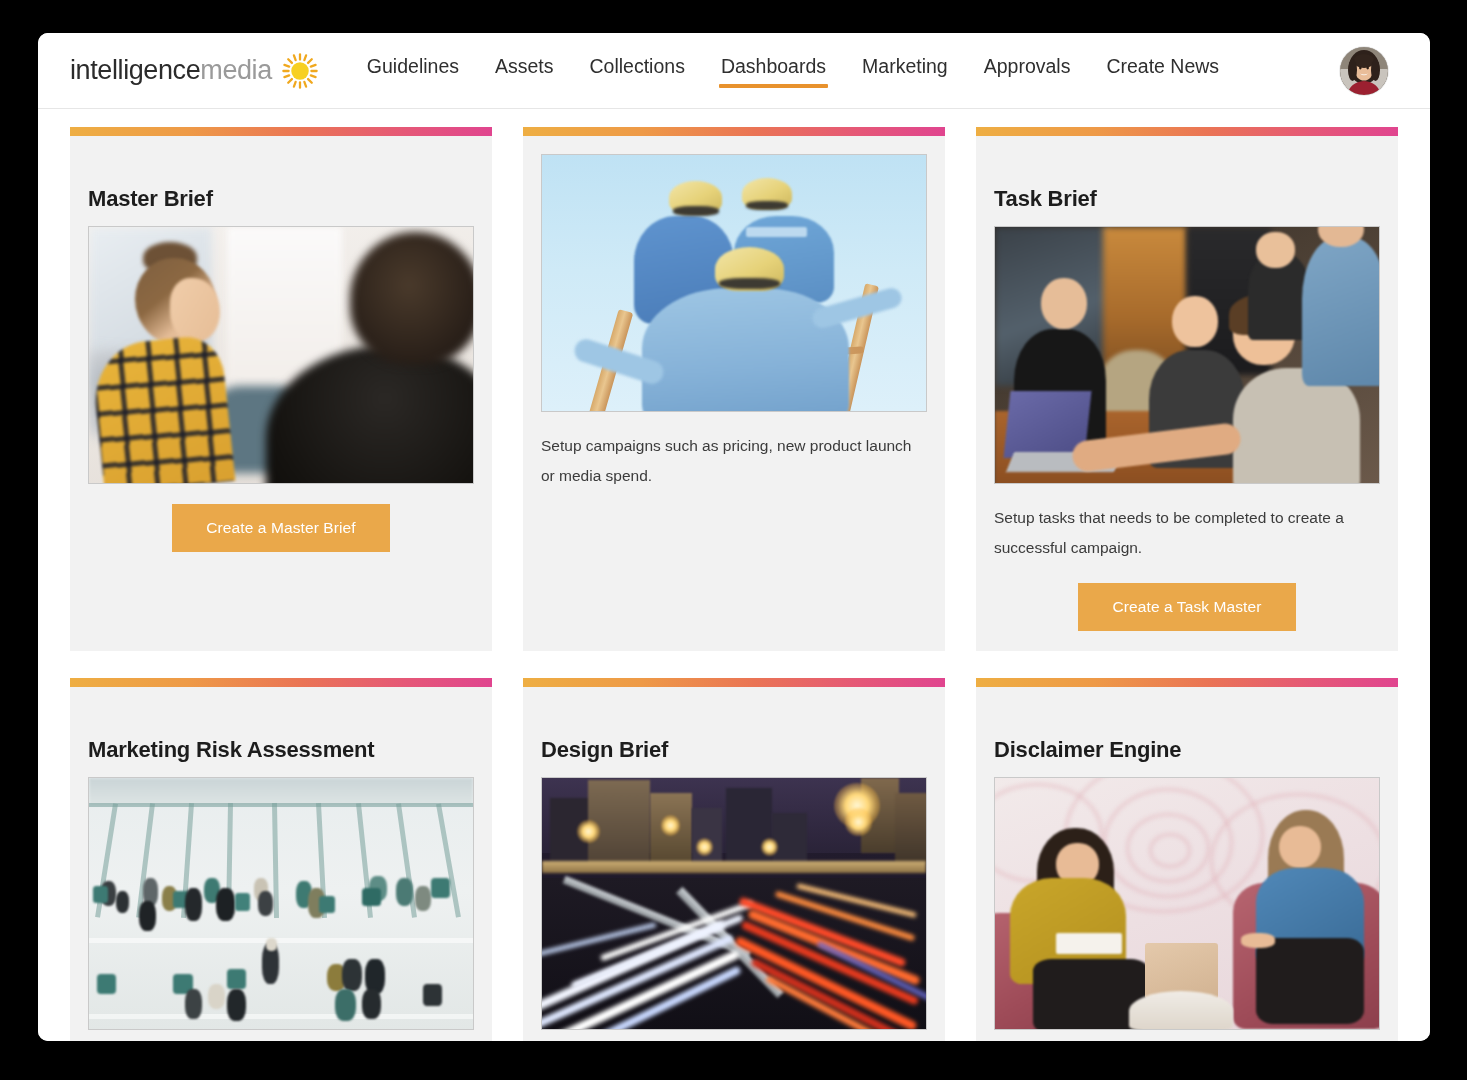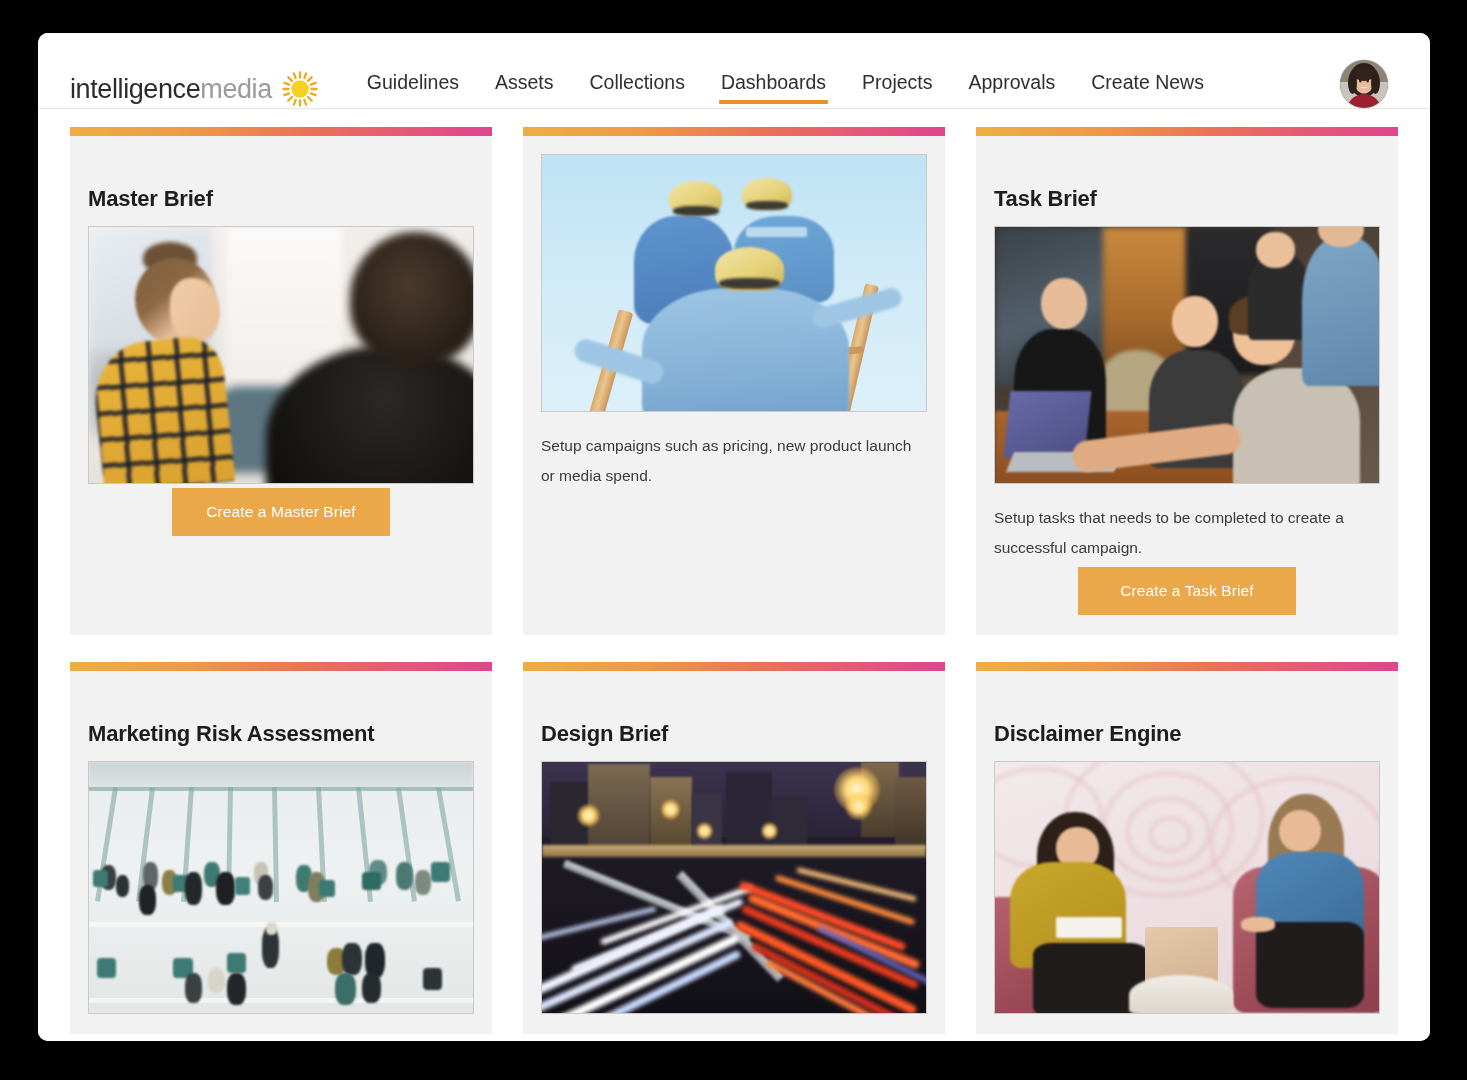--- a/index.html
+++ b/index.html
@@ -24,21 +24,21 @@
     overflow: hidden;
   }
 
   
   #topnav {
     position: relative;
     height: 76px;
     background: #ffffff;
     border-bottom: 1px solid #e6e6e6;
     display: flex;
-    align-items: flex-end;
+    align-items: center;
     padding-left: 32px;
     padding-right: 42px;
   }
 
   #brand-logo {
     display: flex;
     align-items: center;
     margin-right: 46px;
     white-space: nowrap;
   }
@@ -148,21 +148,21 @@
     font-size: 15.5px;
     line-height: 1.93;
     color: #3b3b3b;
     margin-top: 19px;
     font-family: "Liberation Sans", sans-serif;
   }
 
   .card-cta-wrap {
     display: flex;
     justify-content: center;
-    margin-top: 4px;
+    margin-top: 20px;
   }
   .card-cta {
     background: #eaa84a;
     color: #ffffff;
     border: none;
     font-size: 15.5px;
     padding: 15px 28px;
     min-width: 218px;
     cursor: pointer;
     font-family: "Liberation Sans", sans-serif;
@@ -406,21 +406,21 @@
           </g>
         </svg>
       </span>
     </div>
 
     <div id="nav-items">
       <div class="nav-item">Guidelines</div>
       <div class="nav-item">Assets</div>
       <div class="nav-item">Collections</div>
       <div class="nav-item active">Dashboards</div>
-      <div class="nav-item">Projects</div>
+      <div class="nav-item">Marketing</div>
       <div class="nav-item">Approvals</div>
       <div class="nav-item">Create News</div>
     </div>
 
     <div id="avatar">
       <svg viewBox="0 0 48 48" width="48" height="48" aria-hidden="true">
         <defs>
             <clipPath id="avclip">
               <circle cx="24" cy="24" r="24"></circle>
             </clipPath>
@@ -529,21 +529,21 @@
             <div class="ph person p-torso" style="left:80%;top:4%;width:22%;height:58%;background:linear-gradient(160deg,#7fa6c6 0%,#5e87aa 100%);"></div>
             <div class="ph person p-head" style="left:84%;top:-6%;width:12%;height:14%;background:#e3b894;"></div>
 
             <div class="ph laptop-lid"></div>
             <div class="ph laptop-base"></div>
 
             <div class="ph" style="left:20%;top:80%;width:44%;height:12%;background:#e0ab82;border-radius:16px;transform:rotate(-7deg);filter:blur(1.3px);"></div>
           </div>
           <div class="card-desc">Setup tasks that needs to be completed to create a successful campaign.</div>
           <div class="card-cta-wrap">
-            <button class="card-cta">Create a Task Brief</button>
+            <button class="card-cta">Create a Task Master</button>
           </div>
         </div>
       </div>
 
       <div class="card">
         <div class="card-accent"></div>
         <div class="card-body">
           <div class="card-title">Marketing Risk Assessment</div>
           <div class="card-image short img-atrium">
             <div class="ph topband"></div>

